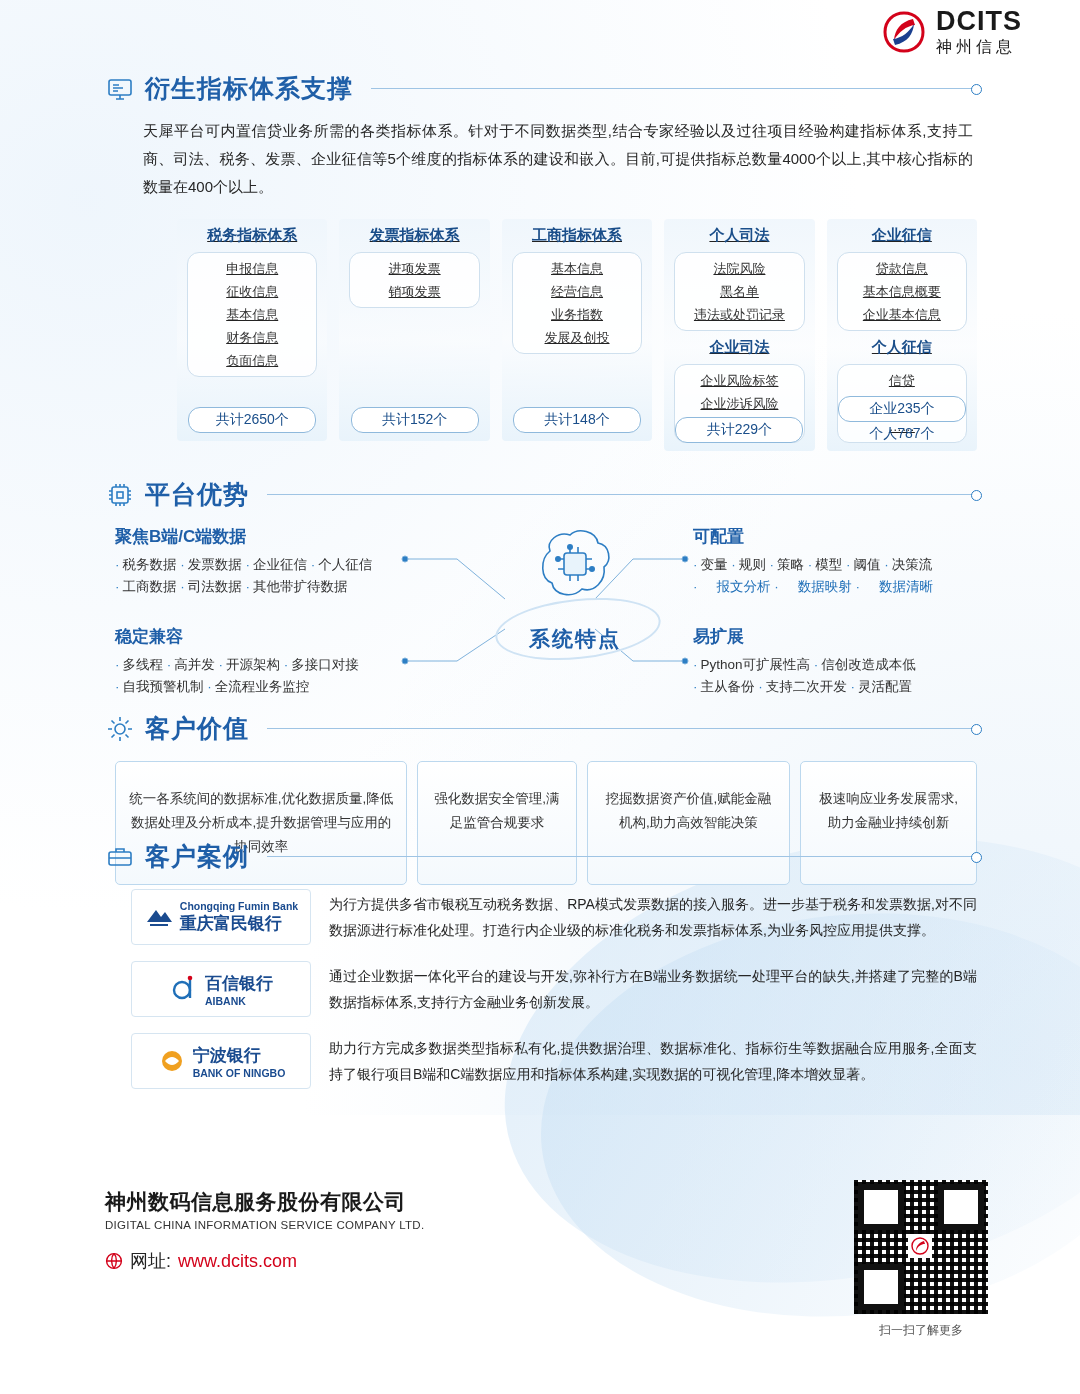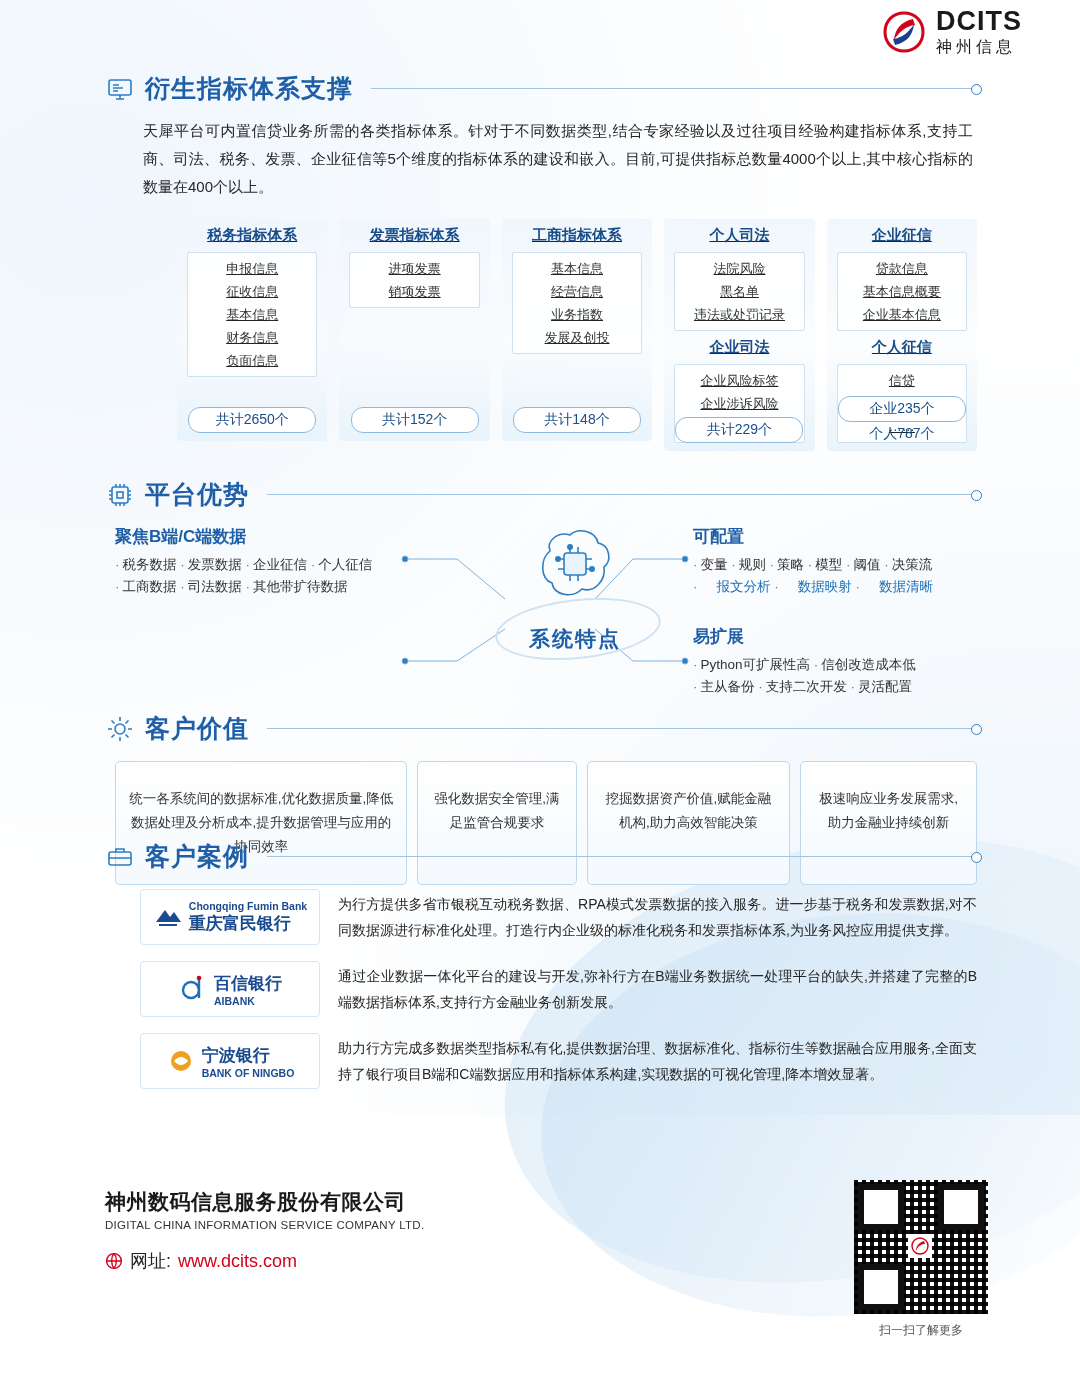--- a/index.html
+++ b/index.html
@@ -141,21 +141,21 @@
     text-align: center;
     font-size: 15px;
     font-weight: bold;
     color: #1a4e8a;
     padding: 7px 0 3px 0;
   }
   .chip-box {
     margin: 4px 10px 0 10px;
     border: 1px solid #cfe0ee;
     background: rgba(255,255,255,0.85);
-    border-radius: 2px;
+    border-radius: 12px;
     padding: 4px 1px;
   }
   .chip {
     font-size: 13px;
     color: #333;
     text-align: center;
     line-height: 23px;
     white-space: nowrap;
   }
   .total {
@@ -267,21 +267,20 @@
     width: 178px;
     height: 54px;
     border: 1px solid #d6e5f1;
     border-radius: 4px;
     background: #fff;
     display: flex;
     align-items: center;
     justify-content: center;
     gap: 6px;
     flex: 0 0 auto;
-    margin-left: 9px;
   }
   .case-text {
     font-size: 14px;
     line-height: 26px;
     color: #262626;
     width: 650px;
     text-align: justify;
   }
   .cq-name-cn { font-size: 17px; font-weight: bold; color: #1a4b8f; }
   .cq-name-en { font-size: 10.5px; color: #1a4b8f; font-weight: bold;}
@@ -502,20 +501,33 @@
           <span class="dot">·</span><span>企业征信</span>
           <span class="dot">·</span><span>个人征信</span>
         </div>
         <div class="adv-line">
           <span class="dot">·</span><span>工商数据</span>
           <span class="dot">·</span><span>司法数据</span>
           <span class="dot">·</span><span>其他带扩待数据</span>
         </div>
       </div>
 
+      <div class="adv-block adv-bl">
+        <div class="adv-title">稳定兼容</div>
+        <div class="adv-line">
+          <span class="dot">·</span><span>多线程</span>
+          <span class="dot">·</span><span>高并发</span>
+          <span class="dot">·</span><span>开源架构</span>
+          <span class="dot">·</span><span>多接口对接</span>
+        </div>
+        <div class="adv-line">
+          <span class="dot">·</span><span>自我预警机制</span>
+          <span class="dot">·</span><span>全流程业务监控</span>
+        </div>
+      </div>
 
       <div class="adv-block adv-tr">
         <div class="adv-title">可配置</div>
         <div class="adv-line">
           <span class="dot">·</span><span>变量</span>
           <span class="dot">·</span><span>规则</span>
           <span class="dot">·</span><span>策略</span>
           <span class="dot">·</span><span>模型</span>
           <span class="dot">·</span><span>阈值</span>
           <span class="dot">·</span><span>决策流</span>

